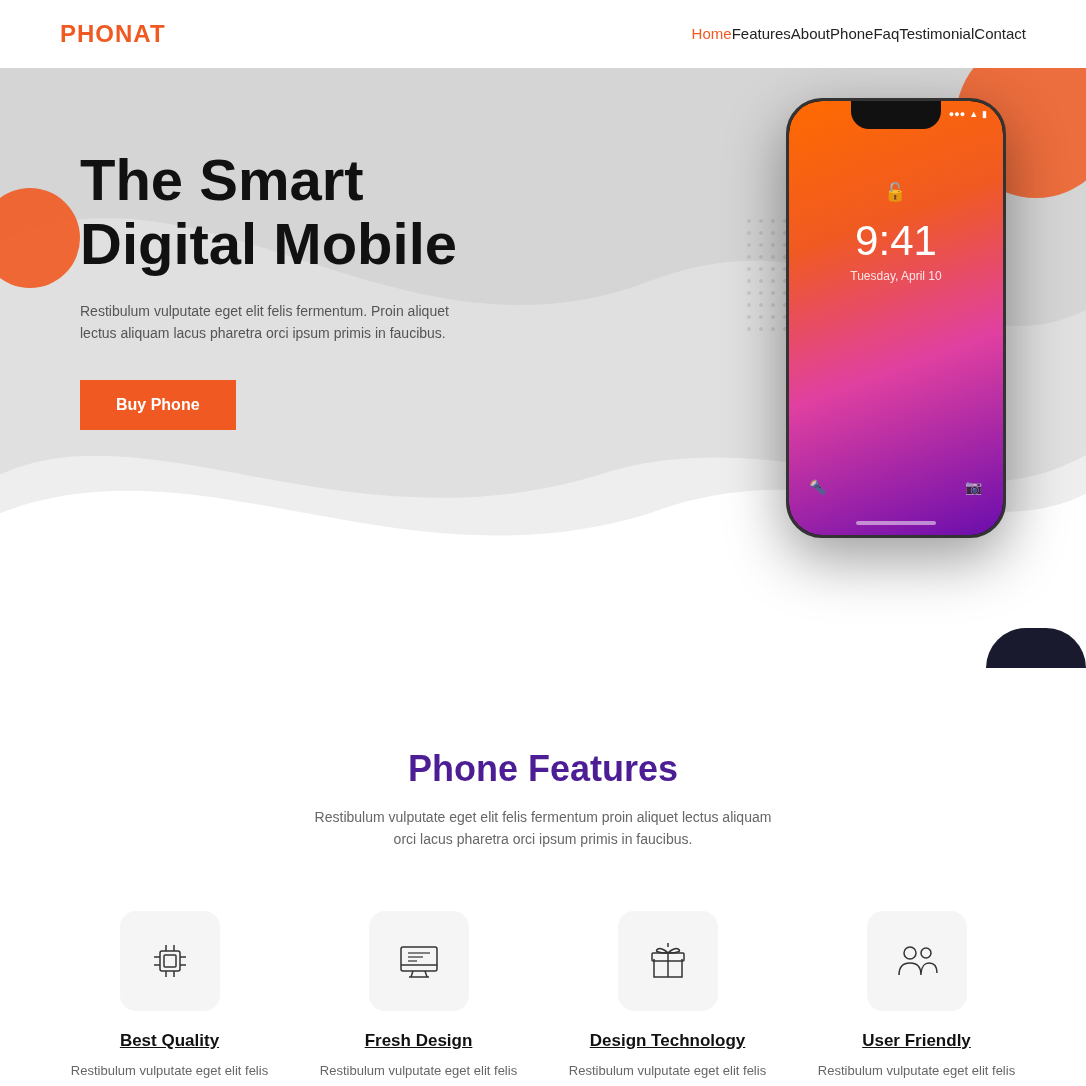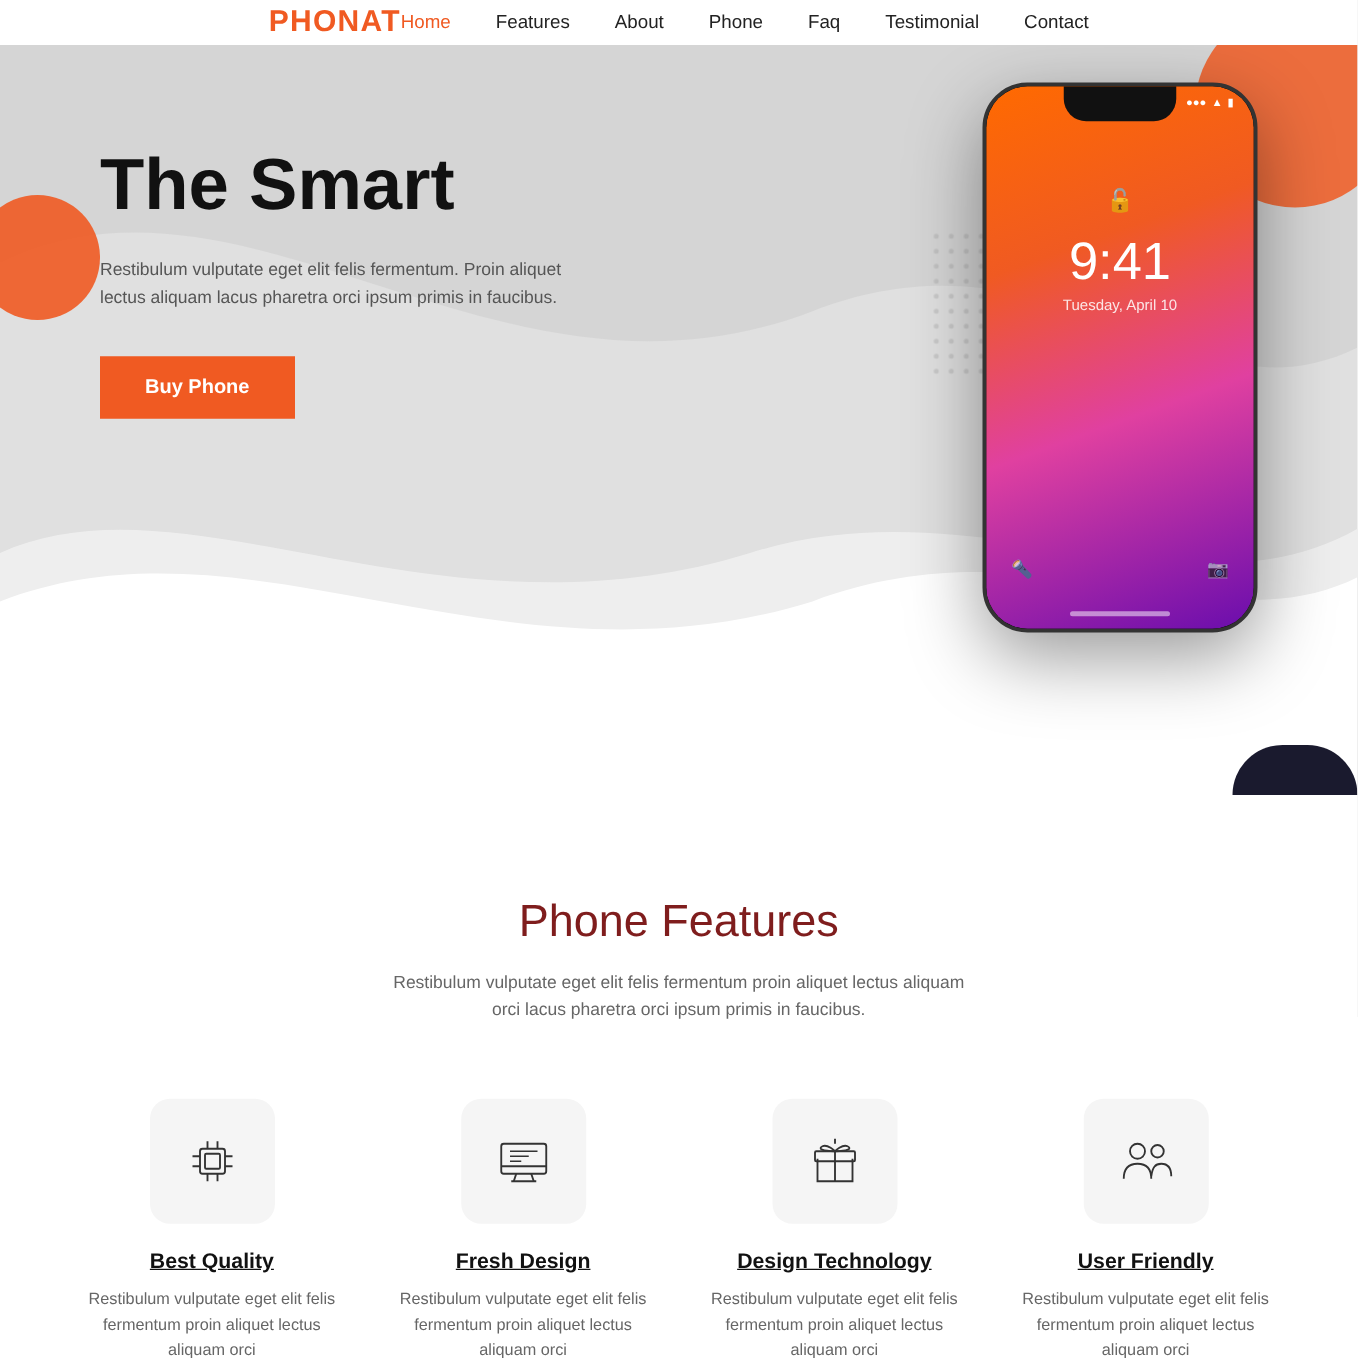--- a/index.html
+++ b/index.html
@@ -2,36 +2,35 @@
 <html><head>
   <meta charset="utf-8">
   <style>
     * { margin: 0; padding: 0; box-sizing: border-box; }
     body { font-family: 'Segoe UI', Arial, sans-serif; background: #fff; overflow-x: hidden; width: 1086px; }
 
     
     .navbar {
       display: flex;
       align-items: center;
-      justify-content: center;
-      padding: 4px 60px;
+      justify-content: space-between;
+      padding: 20px 60px;
       background: #fff;
       position: relative;
       z-index: 10;
     }
     .logo {
       font-size: 24px;
       font-weight: 900;
       color: #111;
       letter-spacing: 1px;
     }
     .logo span { color: #f05a22; }
     .nav-links {
       display: flex;
-      gap: 36px;
       list-style: none;
     }
     .nav-links li a {
       text-decoration: none;
       color: #222;
       font-size: 15px;
       font-weight: 500;
     }
     .nav-links li a.active { color: #f05a22; }
 
@@ -205,22 +204,22 @@
     }
 
     
     .features {
       background: #fff;
       padding: 80px 60px 60px;
       text-align: center;
     }
     .features-title {
       font-size: 36px;
-      font-weight: 400;
-      color: #7f1d1d;
+      font-weight: 700;
+      color: #4c1d95;
       margin-bottom: 16px;
     }
     .features-subtitle {
       font-size: 14px;
       color: #666;
       max-width: 460px;
       margin: 0 auto 60px;
       line-height: 1.6;
     }
     .features-grid {
@@ -300,20 +299,21 @@
   <svg class="dots-decoration" width="120" height="120" xmlns="http://www.w3.org/2000/svg">
     <pattern id="dotpat" x="0" y="0" width="12" height="12" patternUnits="userSpaceOnUse">
       <circle cx="3" cy="3" r="2" fill="#999"></circle>
     </pattern>
     <rect width="120" height="120" fill="url(#dotpat)"></rect>
   </svg>
 
   <div class="hero-content">
     <h1 class="hero-title">
       <span>The Smart</span><br>
+      <span>Digital Mobile</span>
     </h1>
     <p class="hero-subtitle">Restibulum vulputate eget elit felis fermentum. Proin aliquet lectus aliquam lacus pharetra orci ipsum primis in faucibus.</p>
     <button class="btn-buy">Buy Phone</button>
   </div>
 
   <div class="hero-phone">
     <div class="phone-mockup">
       <div class="phone-notch"></div>
       <div class="phone-screen">
         <div class="phone-status-bar">

